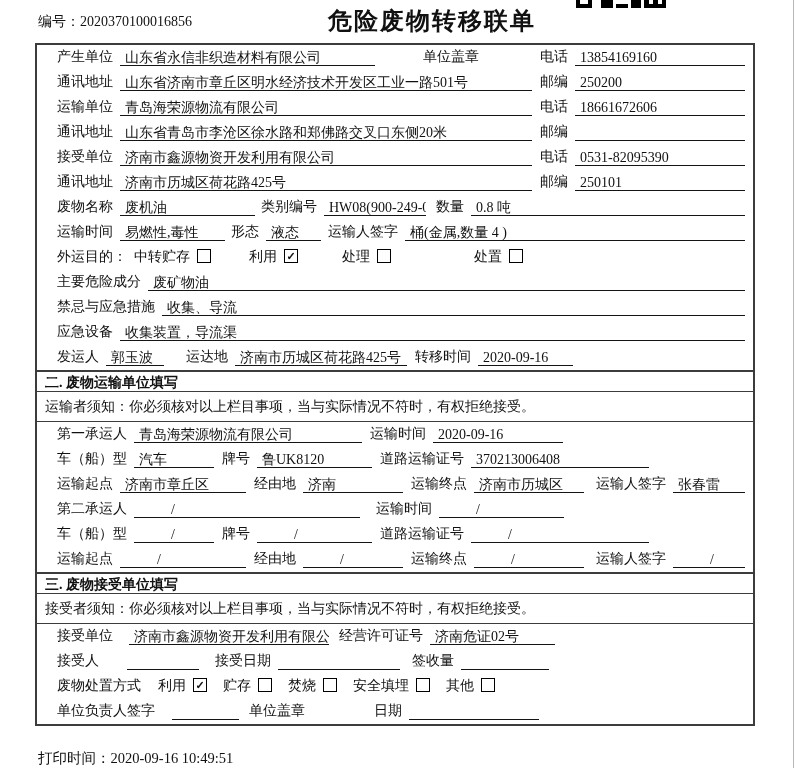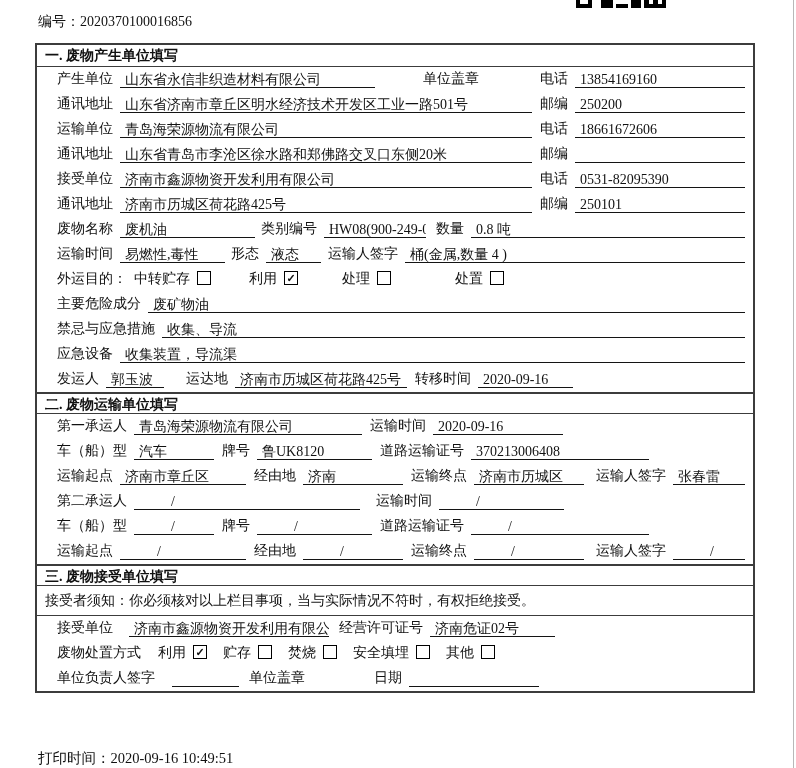--- a/index.html
+++ b/index.html
@@ -29,35 +29,35 @@
   .cb{display:inline-block;width:12px;height:12px;border:1.6px solid #000;margin-left:7px;
       font-size:11px;line-height:12px;text-align:center;font-weight:bold;position:relative;top:-1px;}
   .print-time{position:absolute;left:38px;top:749px;font-size:14.5px;}
 </style>
 </head>
 <body>
 
 <div class="page">
 
   <div class="serial">编号：2020370100016856</div>
+  <div class="doc-title">危险废物转移联单</div>
 
   <svg class="qr" width="92" height="9" viewBox="0 0 92 9">
     <rect x="0" y="0" width="16" height="8" fill="#000"></rect>
       <rect x="4" y="0" width="8" height="4" fill="#fff"></rect>
     <rect x="25" y="0" width="12" height="8" fill="#000"></rect>
     <rect x="40" y="4" width="12" height="4" fill="#000"></rect>
     <rect x="55" y="0" width="10" height="8" fill="#000"></rect>
     <rect x="68" y="0" width="22" height="8" fill="#000"></rect>
       <rect x="73" y="0" width="4" height="4" fill="#fff"></rect>
       <rect x="82" y="0" width="4" height="4" fill="#fff"></rect>
   </svg>
 
   <div class="form">
 
-    <div class="sec-hdr">一. 废物产生单位填写</div>
 
     <div class="row">
       <span class="lbl">产生单位</span>
       <span class="f" style="width:255px">山东省永信非织造材料有限公司</span>
       <span class="lbl" style="margin-left:48px">单位盖章</span>
       <span class="lbl mla">电话</span>
       <span class="f" style="width:170px">13854169160</span>
     </div>
 
     <div class="row">
@@ -120,21 +120,21 @@
         <span class="cb"></span>
       </span>
       <span class="opt" style="margin-left:38px">
         <span>利用</span>
         <span class="cb on">✓</span>
       </span>
       <span class="opt" style="margin-left:44px">
         <span>处理</span>
         <span class="cb"></span>
       </span>
-      <span class="opt" style="margin-left:64px">
+      <span class="opt" style="margin-left:83px">
         <span>处置</span>
         <span class="cb"></span>
       </span>
     </div>
 
     <div class="row">
       <span class="lbl">主要危险成分</span>
       <span class="f grow">废矿物油</span>
     </div>
 
@@ -152,20 +152,21 @@
       <span class="lbl">发运人</span>
       <span class="f" style="width:58px">郭玉波</span>
       <span class="lbl" style="margin-left:22px">运达地</span>
       <span class="f" style="width:172px">济南市历城区荷花路425号</span>
       <span class="lbl" style="margin-left:8px">转移时间</span>
       <span class="f" style="width:95px">2020-09-16</span>
       <span class="sp"></span>
     </div>
 
     <div class="sec-hdr sec-top">二. 废物运输单位填写</div>
+    <div class="note">运输者须知：你必须核对以上栏目事项，当与实际情况不符时，有权拒绝接受。</div>
 
     <div class="row">
       <span class="lbl">第一承运人</span>
       <span class="f" style="width:228px">青岛海荣源物流有限公司</span>
       <span class="lbl" style="margin-left:8px">运输时间</span>
       <span class="f" style="width:130px">2020-09-16</span>
       <span class="sp"></span>
     </div>
 
     <div class="row">
@@ -222,20 +223,29 @@
     <div class="note">接受者须知：你必须核对以上栏目事项，当与实际情况不符时，有权拒绝接受。</div>
 
     <div class="row">
       <span class="lbl" style="margin-right:16px">接受单位</span>
       <span class="f" style="width:200px">济南市鑫源物资开发利用有限公司</span>
       <span class="lbl" style="margin-left:10px">经营许可证号</span>
       <span class="f" style="width:125px">济南危证02号</span>
       <span class="sp"></span>
     </div>
 
+    <div class="row">
+      <span class="lbl" style="margin-right:28px">接受人</span>
+      <span class="f" style="width:72px"></span>
+      <span class="lbl" style="margin-left:16px">接受日期</span>
+      <span class="f" style="width:122px"></span>
+      <span class="lbl" style="margin-left:12px">签收量</span>
+      <span class="f" style="width:88px"></span>
+      <span class="sp"></span>
+    </div>
 
     <div class="row">
       <span class="lbl">废物处置方式</span>
       <span class="opt" style="margin-left:10px">
         <span>利用</span>
         <span class="cb on">✓</span>
       </span>
       <span class="opt" style="margin-left:16px">
         <span>贮存</span>
         <span class="cb"></span>

